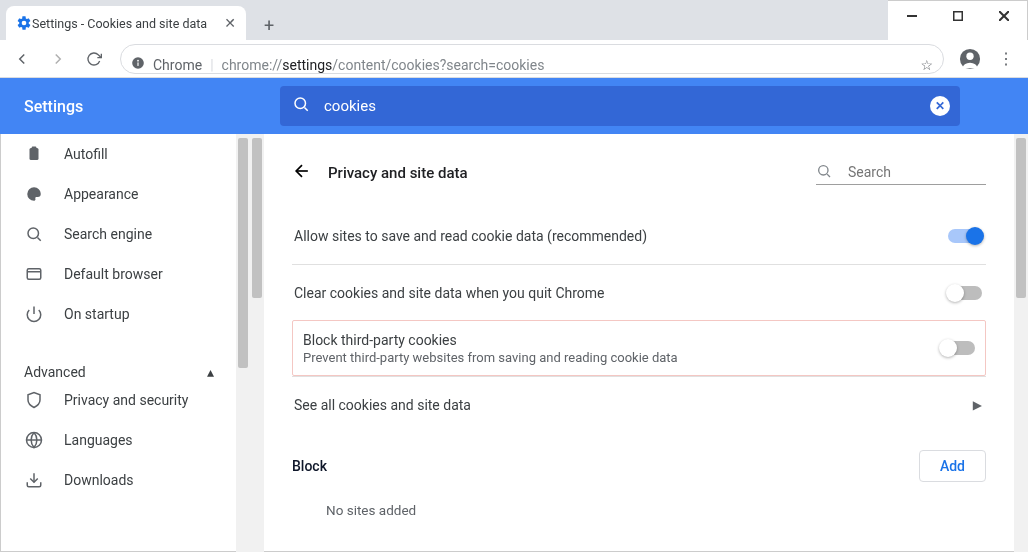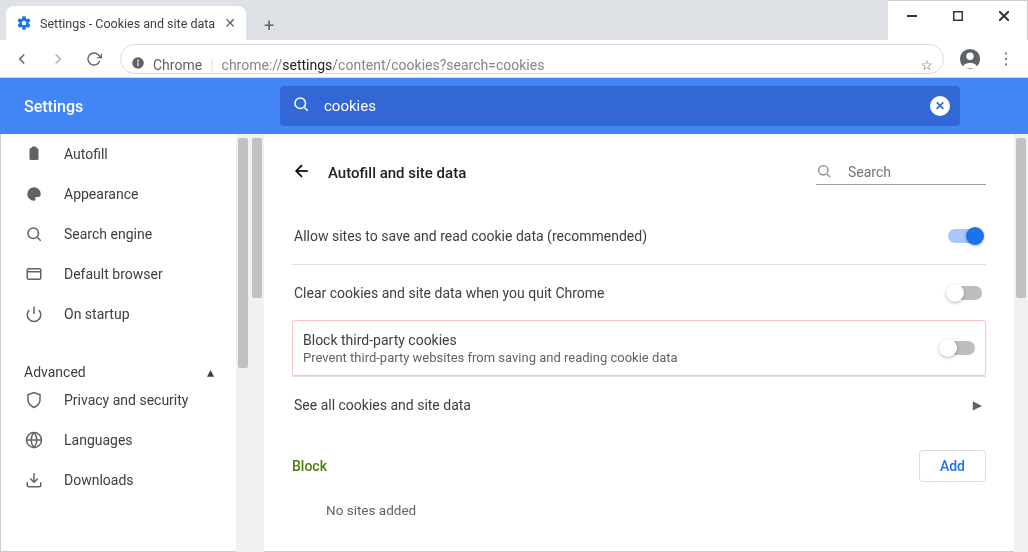--- a/index.html
+++ b/index.html
@@ -5,21 +5,21 @@
   * { box-sizing: border-box; margin: 0; padding: 0; font-family: "Segoe UI", Roboto, Arial, sans-serif; }
   body { width: 1028px; height: 552px; background: #fff; overflow: hidden; border: 1px solid #ccc; }
 
   
   .titlebar { height: 32px; background: #fff; display: flex; justify-content: flex-end; align-items: flex-start; }
   .win-btn { width: 46px; height: 30px; display: flex; align-items: center; justify-content: center; color: #333; font-size: 14px; }
   .win-btn svg { width: 10px; height: 10px; }
 
   
   .tabstrip { position: absolute; top: 0; left: 0; right: 140px; height: 40px; background: #dee1e6; display: flex; align-items: flex-end; padding-left: 6px; }
-  .tab { background: #fff; height: 34px; width: 240px; border-radius: 8px 8px 0 0; display: flex; align-items: center; padding: 0 10px; gap: 8px; font-size: 12.5px; color: #3c4043; }
+  .tab { background: #fff; height: 34px; width: 240px; border-radius: 8px 8px 0 0; display: flex; align-items: center; padding: 0 10px; font-size: 12.5px; color: #3c4043; }
   .tab .favicon { width: 16px; height: 16px; display:flex; align-items:center; justify-content:center; }
   .tab .close { margin-left: auto; font-size: 14px; color: #5f6368; }
   .newtab { width: 30px; height: 30px; display:flex; align-items:center; justify-content:center; color:#5f6368; font-size:18px; margin-left:8px; }
 
   
   .toolbar { position: absolute; top: 40px; left:0; right:0; height: 38px; background:#fff; border-bottom:1px solid #dadce0; display:flex; align-items:center; padding: 0 6px; gap: 4px; }
   .nav-btn { width:32px; height:32px; display:flex; align-items:center; justify-content:center; border-radius:50%; color:#5f6368; }
   .nav-btn.disabled { color:#b0b0b0; }
   .omnibox { flex:1; height:30px; border:1px solid #dadce0; border-radius:15px; display:flex; align-items:flex-end; padding:0 10px; gap:8px; font-size:14px; margin: 0 6px; }
   .omnibox .secure { color:#5f6368; }
@@ -66,21 +66,21 @@
   .row.highlight { border:1px solid #f4c7c3; border-radius:2px; padding:10px 10px; }
 
   .toggle { width:34px; height:14px; border-radius:10px; background:#bdbdbd; position:relative; }
   .toggle .knob { position:absolute; width:18px; height:18px; border-radius:50%; background:#fff; top:-2px; left:-2px; box-shadow:0 1px 3px rgba(0,0,0,.3); }
   .toggle.on { background:#a8c7fa; }
   .toggle.on .knob { left:auto; right:-2px; background:#1a73e8; }
 
   .chev-r { color:#5f6368; font-size:12px; }
 
   .section-row { display:flex; align-items:center; margin-top:18px; }
-  .section-label { font-size:14px; color:#4d7c0f; font-weight:500; flex:1; }
+  .section-label { font-size:14px; color:#0f172a; font-weight:500; flex:1; }
   .add-btn { border:1px solid #dadce0; background:#fff; color:#1a73e8; font-size:14px; font-weight:500; padding:7px 20px; border-radius:4px; }
   .empty { font-size:13.5px; color:#5f6368; padding:20px 0 0 34px; }
 
   svg { stroke: currentColor; fill: none; stroke-width: 2; }
   .filled svg { fill: currentColor; stroke:none; }
 </style>
 </head>
 <body>
 
 <div class="tabstrip">
@@ -259,21 +259,21 @@
     <div class="main-scroll-r">
         <div class="thumb-r"></div>
       </div>
     <div class="main">
       <div class="card">
         <div class="card-header">
           <span><svg width="20" height="20" viewBox="0 0 24 24">
                 <line x1="19" y1="12" x2="5" y2="12"></line>
                 <polyline points="12 19 5 12 12 5"></polyline>
               </svg></span>
-          <span class="card-title">Autofill and site data</span>
+          <span class="card-title">Privacy and site data</span>
           <div class="inline-search">
             <span><svg width="16" height="16" viewBox="0 0 24 24">
                   <circle cx="11" cy="11" r="7"></circle>
                   <line x1="21" y1="21" x2="16.65" y2="16.65"></line>
                 </svg></span>
             <input placeholder="Search" style="">
           </div>
         </div>
 
         <div class="row first">

